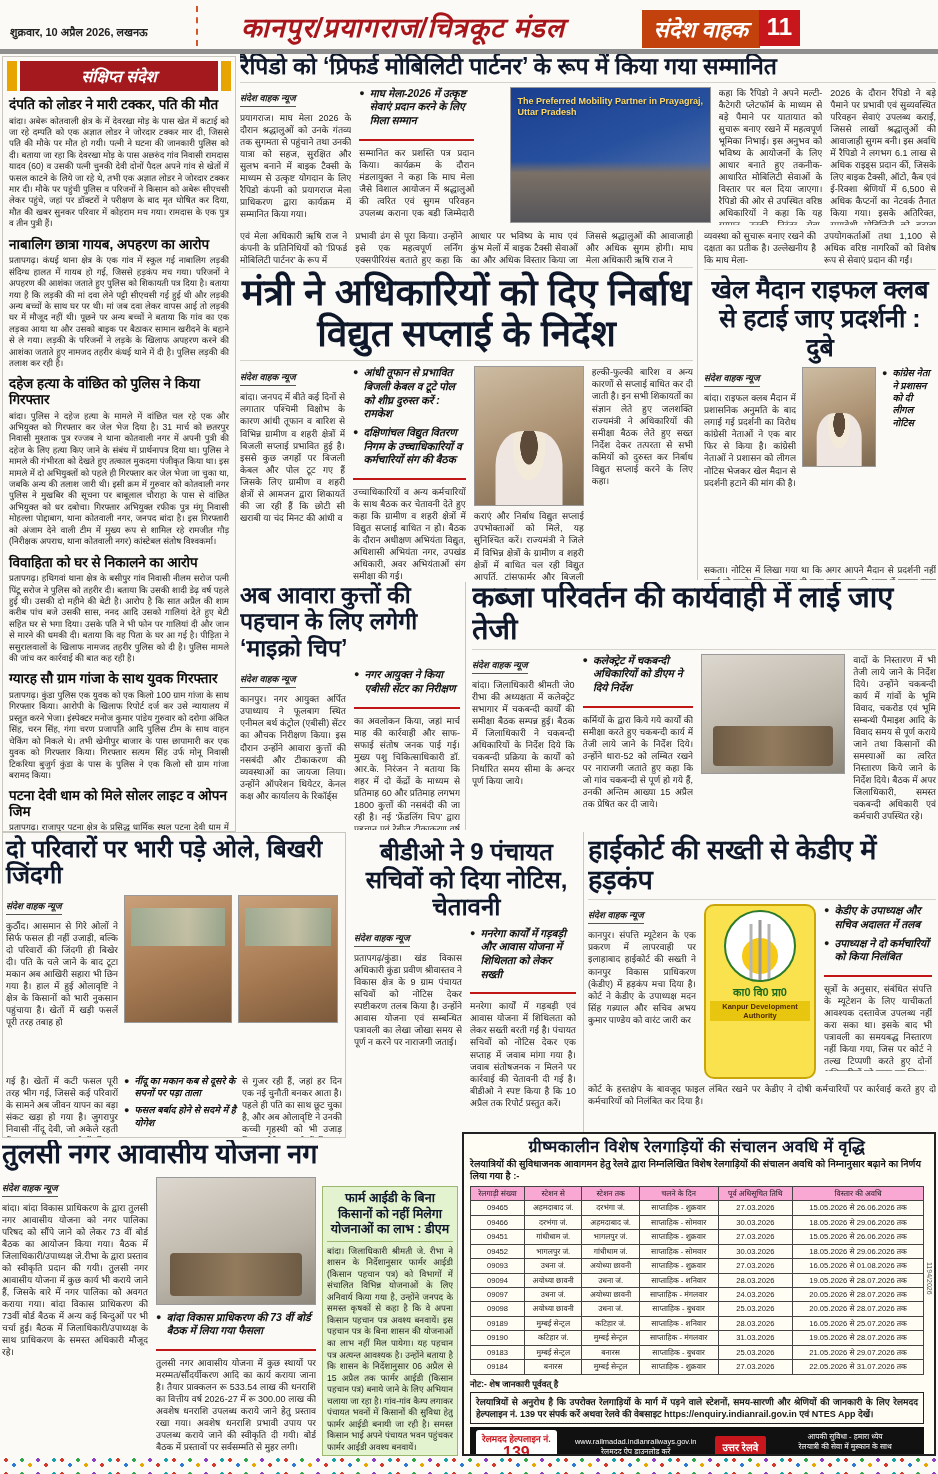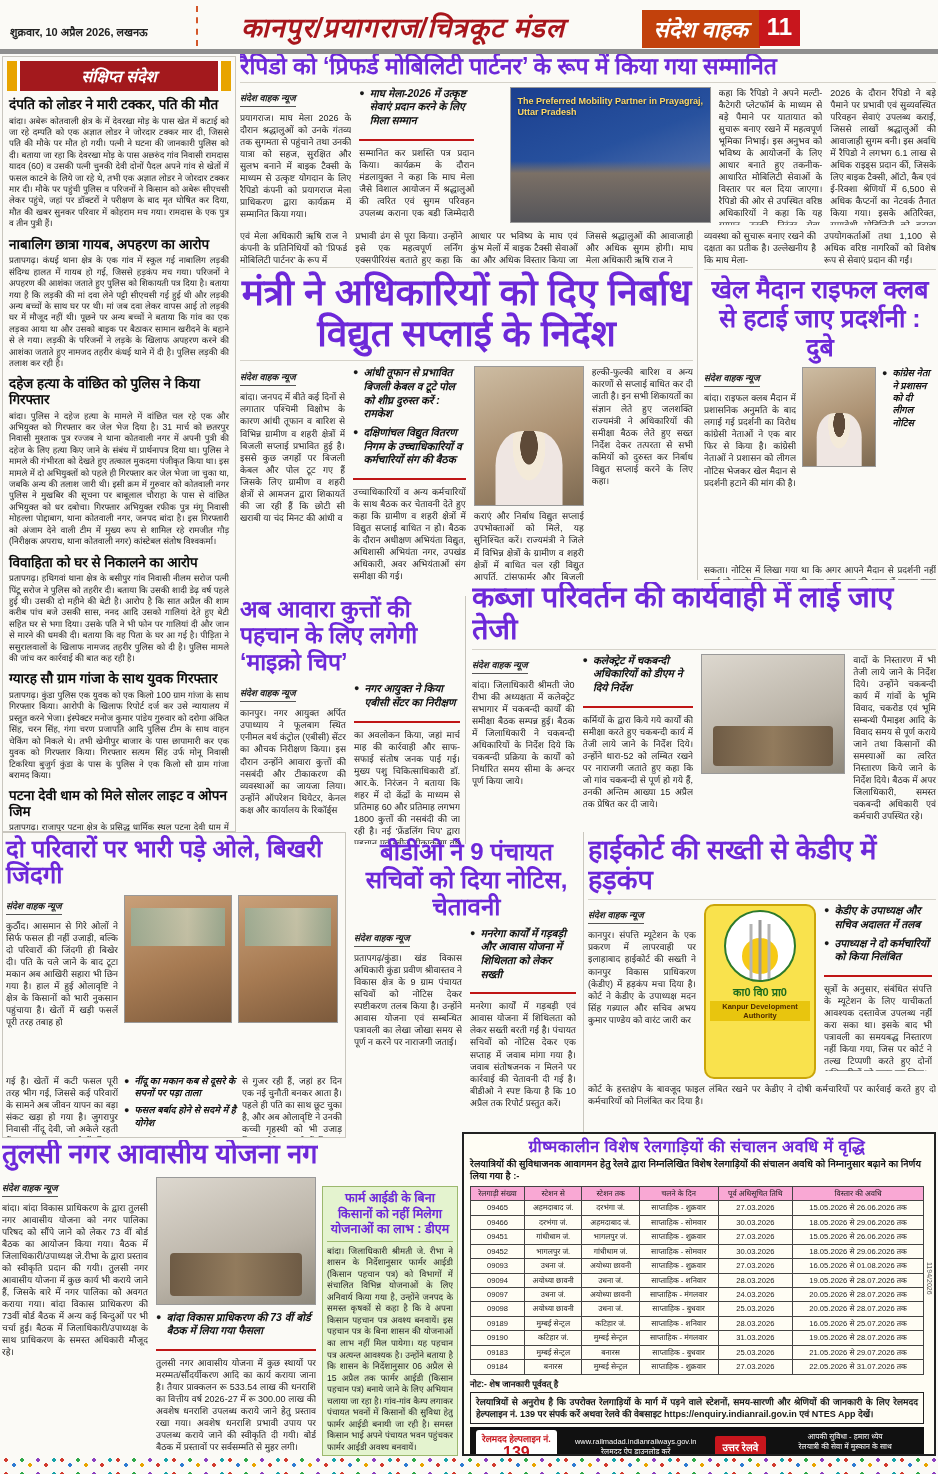--- a/index.html
+++ b/index.html
@@ -17,21 +17,21 @@
   #mast-rule { position:absolute; left:0; top:49px; width:938px; height:5px; background:#8f8f8f; }
 
   
   .byline { font-size:9px; font-weight:bold; font-style:italic; color:#222; border-bottom:1px solid #555; display:inline-block; padding-bottom:2px; margin-bottom:5px; }
   .body-txt { font-size:9px; line-height:1.34; text-align:justify; color:#222; overflow:hidden; }
   .bullets { border-bottom:2px solid #c01616; padding-bottom:6px; margin-bottom:6px; }
   .bullet { display:flex; gap:5px; margin-bottom:5px; }
   .bullet .dot { font-size:9px; line-height:1.5; }
   .bullet .btxt { font-size:10.5px; font-weight:bold; font-style:italic; color:#111; line-height:1.3; }
   .photo { position:relative; background:linear-gradient(135deg,#b6a288,#8d7b63 60%,#6e604c); border:1px solid #999; overflow:hidden; }
-  .hl { font-weight:bold; color:#6d28d9; line-height:1.12; }
+  .hl { font-weight:bold; color:#0f172a; line-height:1.12; }
   .colrule { border-right:1px solid #c9c6be; }
   .zone { position:absolute; overflow:hidden; }
 
   
   #briefs-head { position:relative; height:30px; margin:2px 2px 6px; background:#a3191d; border-left:10px solid #e8a400; border-right:10px solid #e8a400; box-shadow:inset 3px 0 0 #fff, inset -3px 0 0 #fff; display:flex; align-items:center; justify-content:center; }
   #briefs-head span { color:#fff; font-size:16px; font-weight:bold; font-style:italic; }
   .brief { margin:0 4px 7px; }
   .brief h3 { font-size:13.5px; font-weight:bold; color:#0c0c0c; line-height:1.15; margin-bottom:3px; }
   .brief p { font-size:8.6px; line-height:1.33; text-align:justify; color:#222; }
 
@@ -205,21 +205,21 @@
       <div style="width:52px;">
         <div class="bullet">
             <span class="dot">●</span>
             <span class="btxt" style="font-size:9.5px;">कांग्रेस नेता ने प्रशासन को दी लीगल नोटिस</span>
           </div>
       </div>
     </div>
     <div class="body-txt" style="height:92px; margin-top:4px;">सकता। नोटिस में लिखा गया था कि अगर आपने मैदान से प्रदर्शनी नहीं हटाई तो इसके खिलाफ जल्द ही उच्च न्यायालय की शरण में जाकर न्याय की गुहार लगाई जाएगी। कांग्रेस नेता कार्यवाहक जिलाध्यक्ष ने कहा कि जब तक खेल मैदान से प्रदर्शनी नहीं हटेगी तब तक संघर्ष जारी रहेगा।</div>
   </div>
 
-  <div class="zone" style="left:240px; top:582px; width:226px; height:248px; border-right:1px solid #c9c6be; padding-right:4px;margin-top:14px;">
+  <div class="zone" style="left:240px; top:582px; width:226px; height:248px; border-right:1px solid #c9c6be; padding-right:4px;">
     <div class="hl" style="font-size:23px; line-height:1.15; padding-bottom:4px;">अब आवारा कुत्तों की पहचान के लिए लगेगी ‘माइक्रो चिप’</div>
     <div style="display:flex; gap:8px; margin-top:3px;">
       <div style="width:106px;">
         <div class="byline">संदेश वाहक न्यूज</div>
         <div class="body-txt" style="height:160px;">कानपुर। नगर आयुक्त अर्पित उपाध्याय ने फूलबाग स्थित एनीमल बर्थ कंट्रोल (एबीसी) सेंटर का औचक निरीक्षण किया। इस दौरान उन्होंने आवारा कुत्तों की नसबंदी और टीकाकरण की व्यवस्थाओं का जायजा लिया। उन्होंने ऑपरेशन थियेटर, केनल कक्ष और कार्यालय के रिकॉर्ड्स</div>
       </div>
       <div style="width:106px;">
         <div class="bullets">
           <div class="bullet">
               <span class="dot">●</span>

